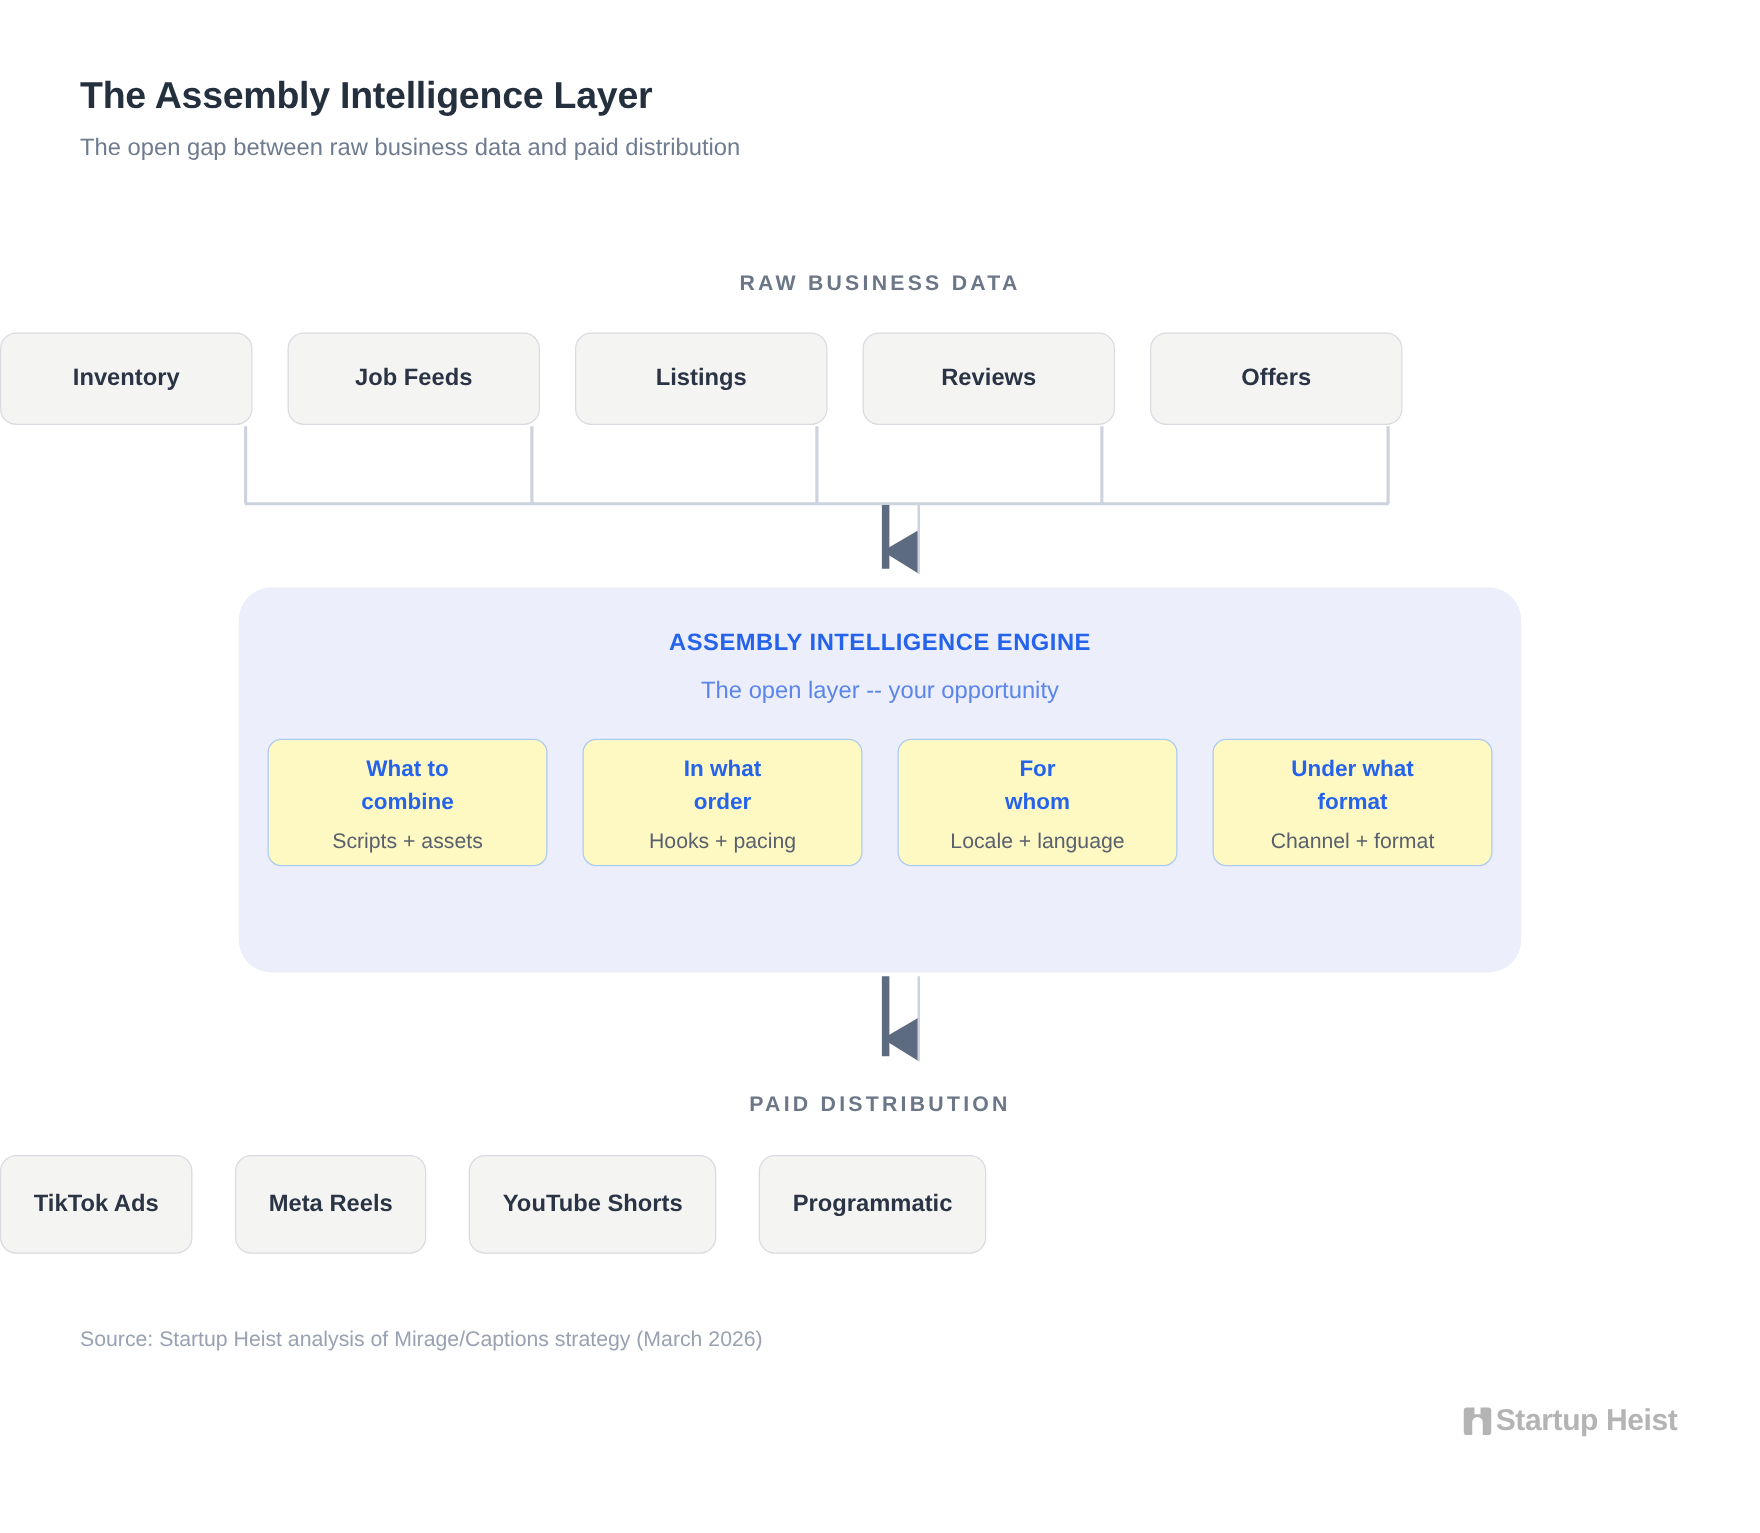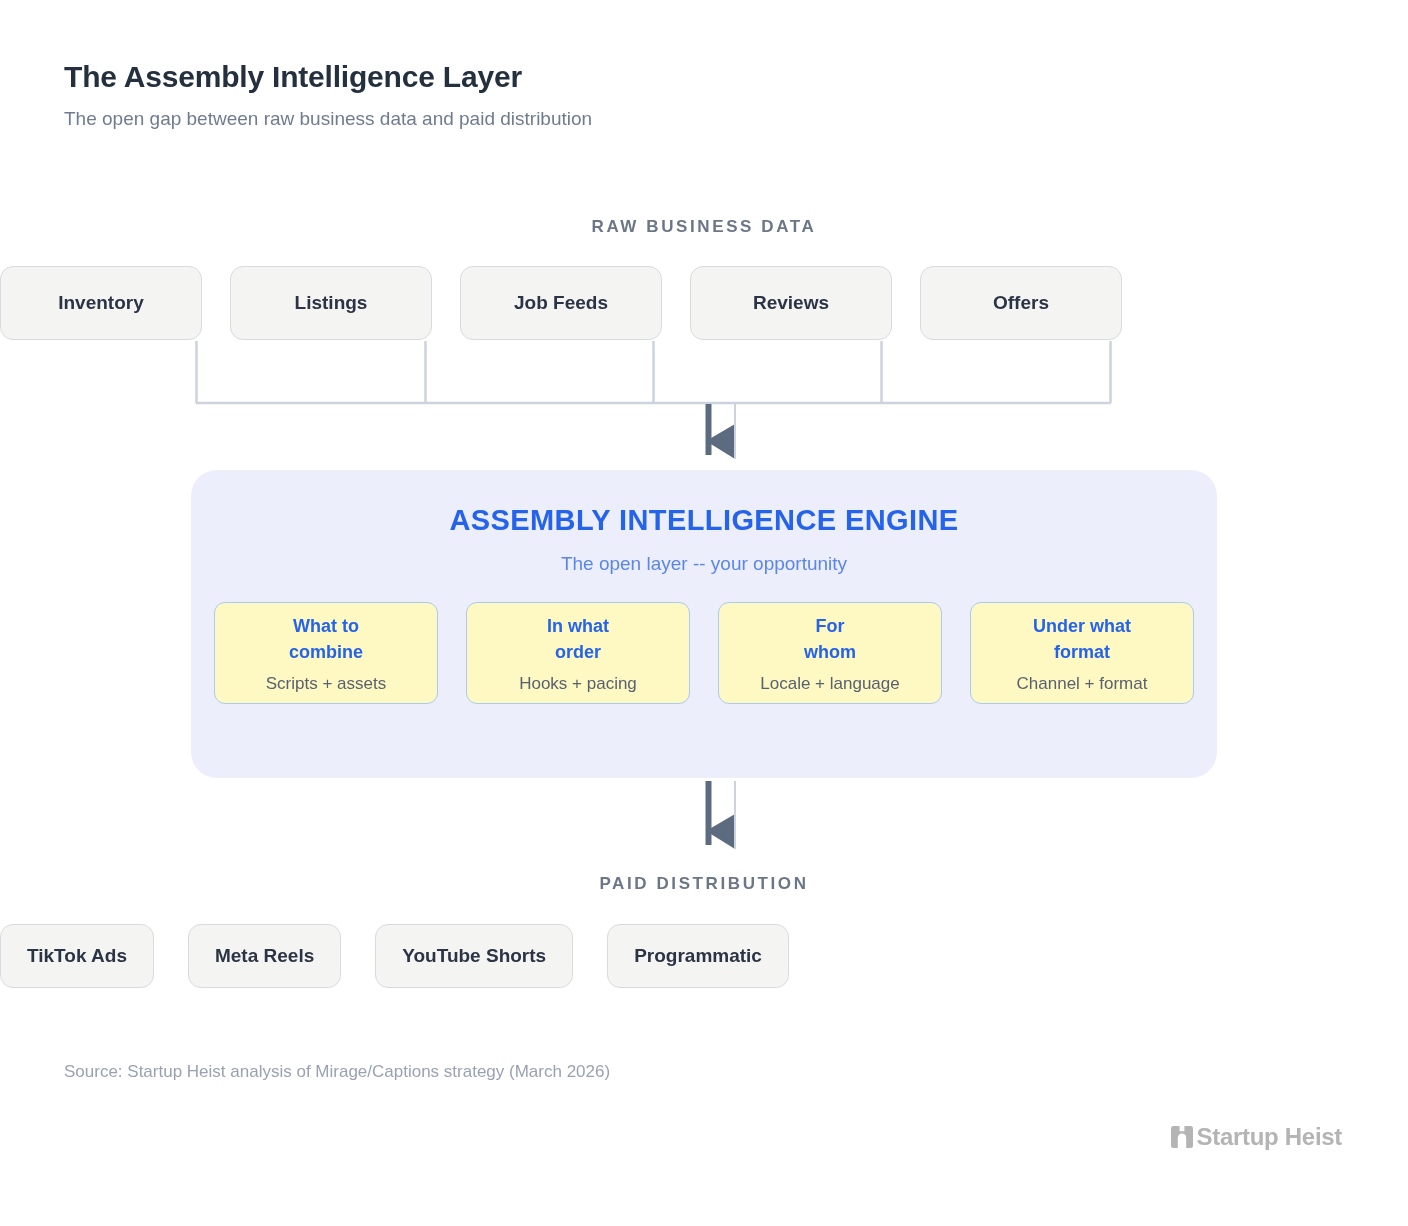--- a/index.html
+++ b/index.html
@@ -70,21 +70,21 @@
     display: flex;
     align-items: center;
     justify-content: center;
     font-size: 19px;
     font-weight: bold;
     color: #2b3445;
     box-sizing: border-box;
     padding: 0 26px;
   }
   #raw-row .chip  { width: 202px; padding: 0; }
-  #paid-row .chip { height: 64px; }
+  #paid-row .chip { height: 79px; }
 
   
   .connectors {
     position: absolute;
     left: 0; top: 0;
     width: 1408px; height: 1226px;
     pointer-events: none;
   }
 
   
@@ -93,21 +93,21 @@
     left: 191px;
     top: 470px;
     width: 1026px;
     height: 308px;
     background: #eceffb;
     border-radius: 26px;
     box-sizing: border-box;
   }
   .engine-title {
     text-align: center;
-    font-size: 29px;
+    font-size: 19px;
     font-weight: bold;
     letter-spacing: 0.4px;
     color: #2563eb;
     margin: 34px 0 0 0;
   }
   .engine-sub {
     text-align: center;
     font-size: 19px;
     color: #5b86e8;
     margin: 16px 0 0 0;
@@ -199,24 +199,24 @@
     <path d="M735 781 L735 849" stroke="#ccd2de" stroke-width="2" fill="none"></path>
   </svg>
 
   <div class="section-label" id="raw-label">RAW BUSINESS DATA</div>
 
   <div class="chip-row" id="raw-row">
     <div class="chip">
       <span>Inventory</span>
     </div>
     <div class="chip">
+      <span>Job Feeds</span>
+    </div>
+    <div class="chip">
       <span>Listings</span>
-    </div>
-    <div class="chip">
-      <span>Job Feeds</span>
     </div>
     <div class="chip">
       <span>Reviews</span>
     </div>
     <div class="chip">
       <span>Offers</span>
     </div>
   </div>
 
   <div class="engine">

